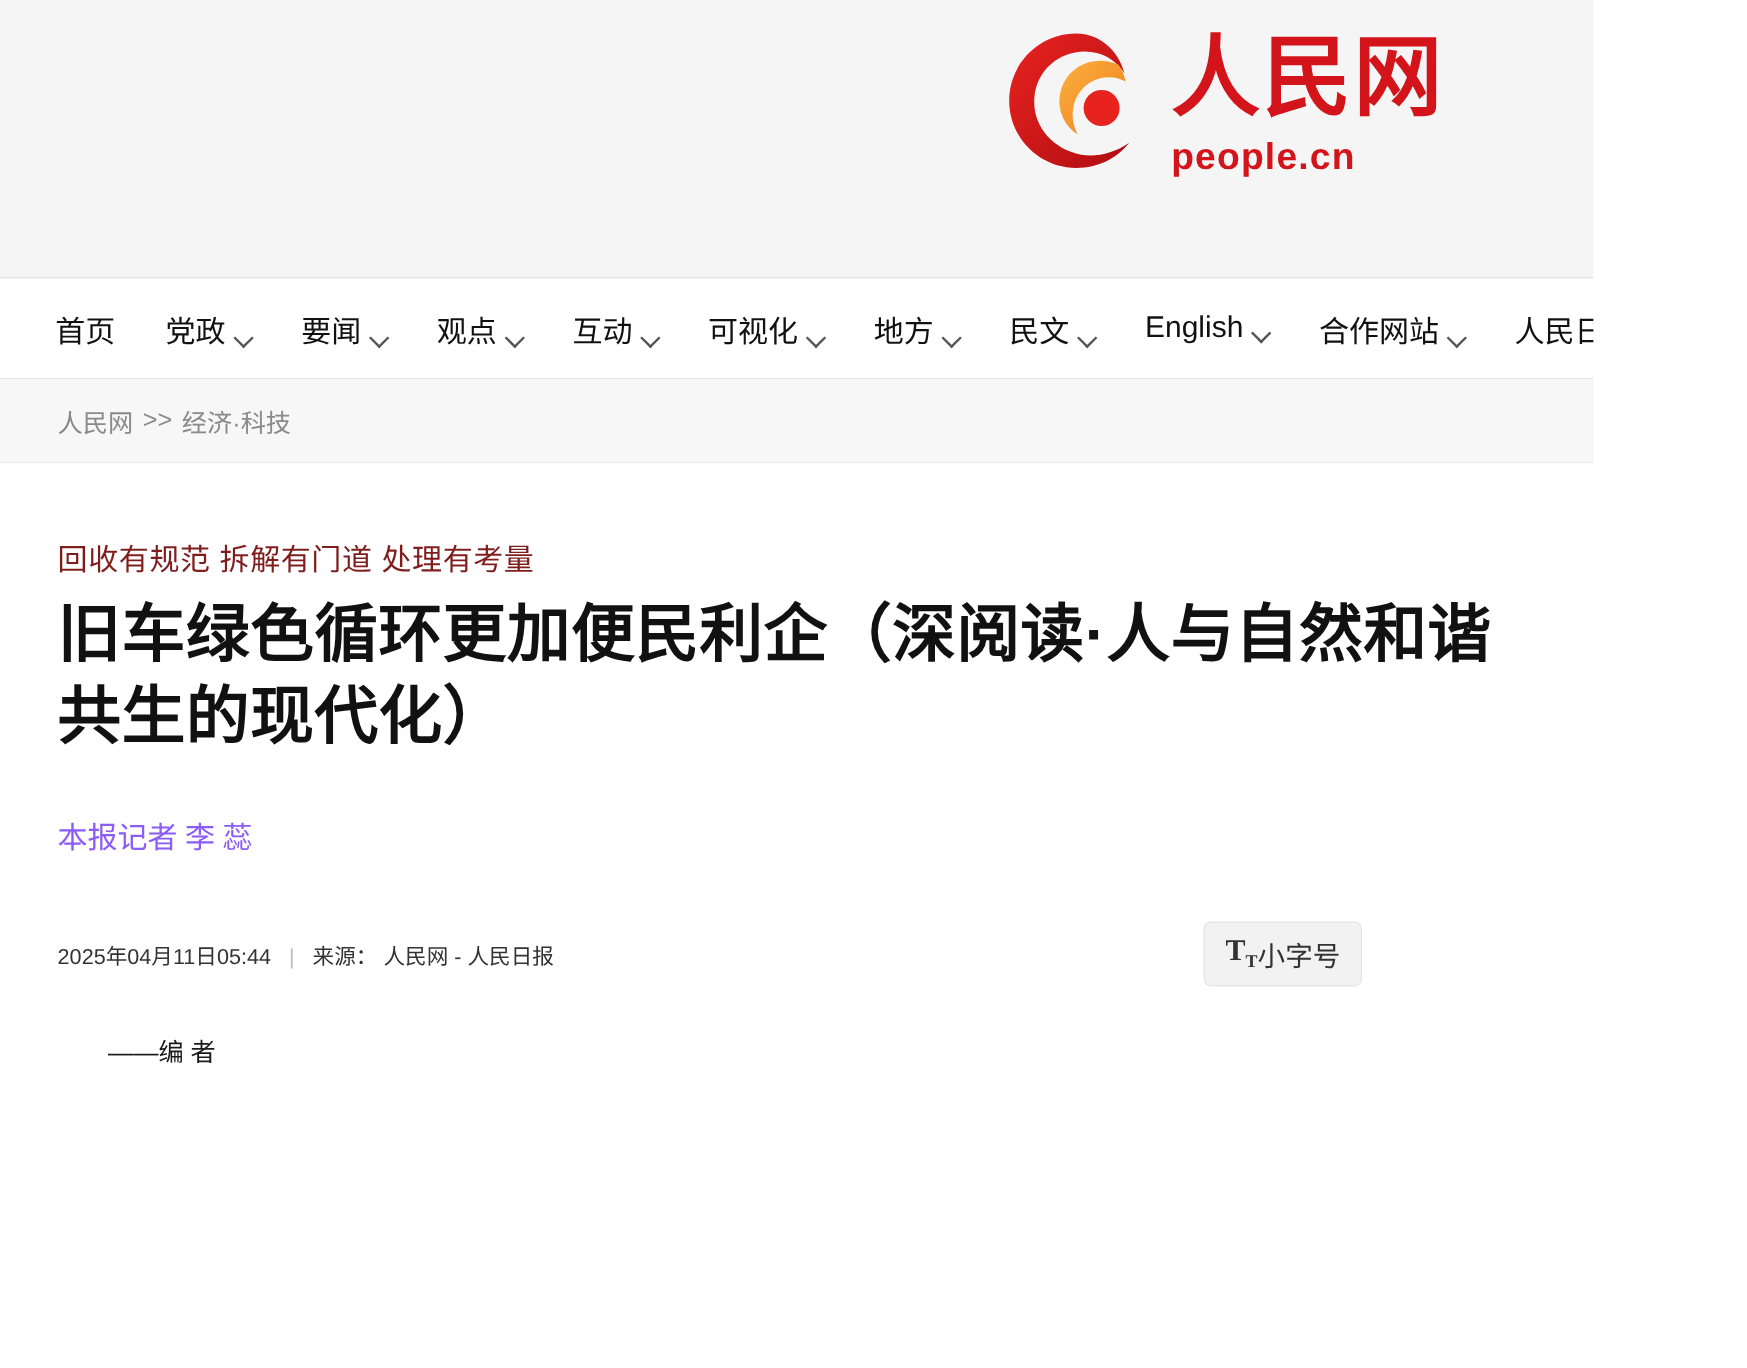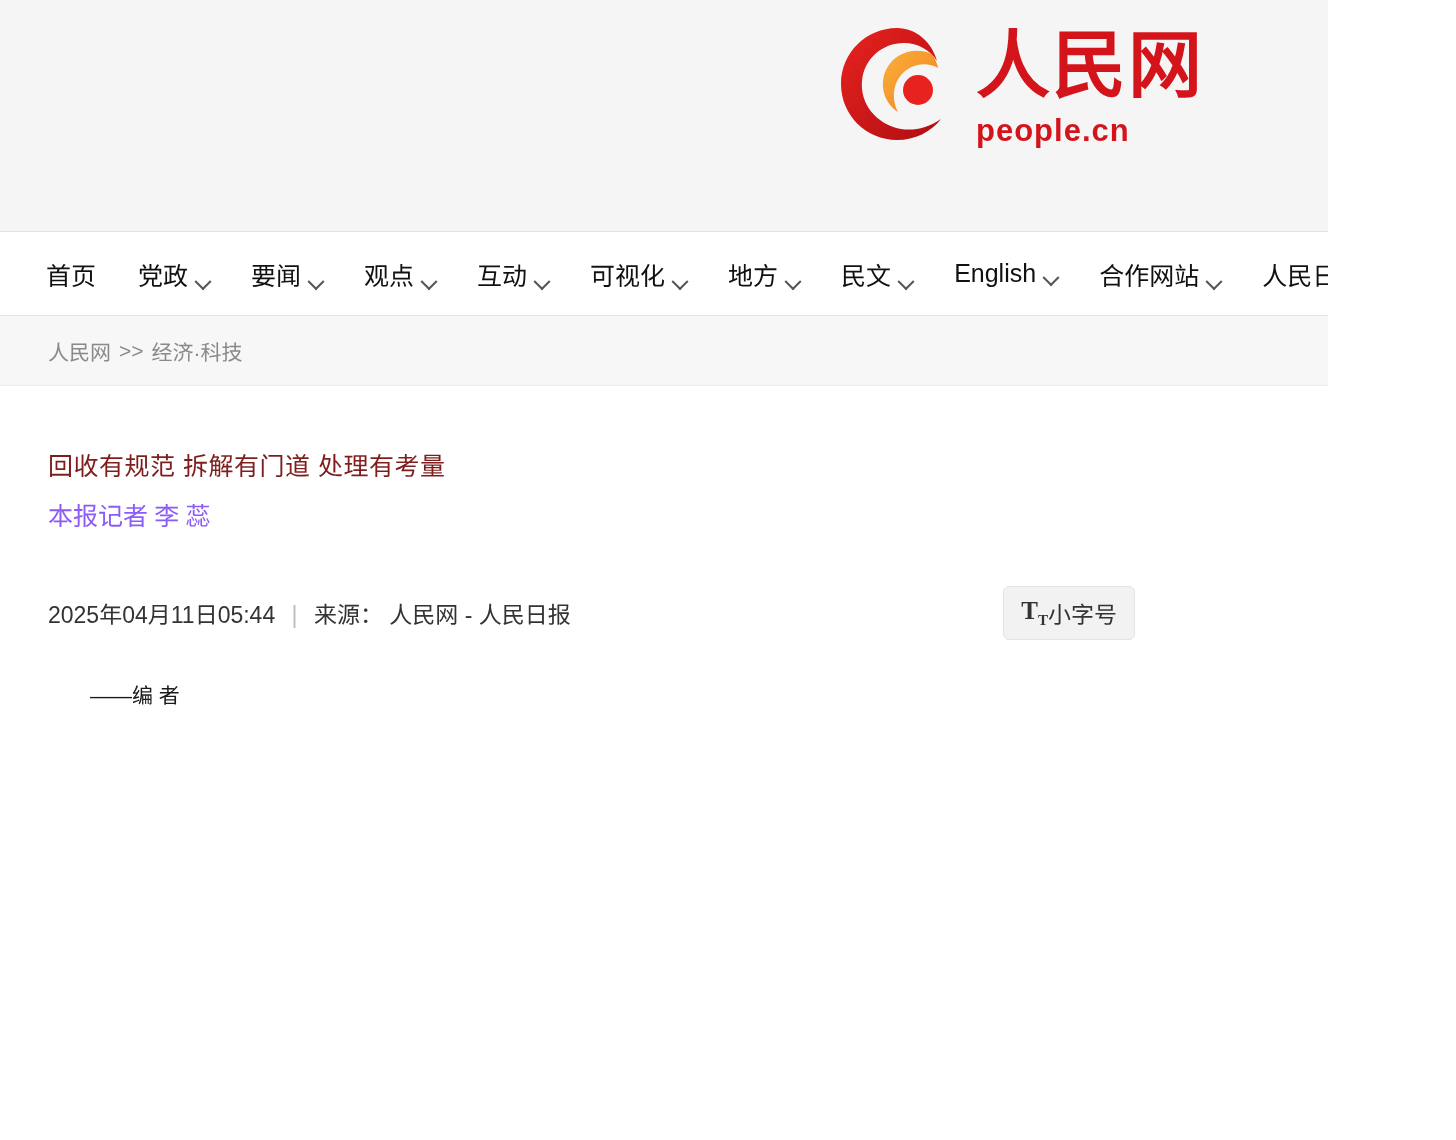--- a/index.html
+++ b/index.html
@@ -134,21 +134,21 @@
     font-family: Liberation Serif, serif;
   }
   .meta-row {
     display: flex;
     align-items: center;
     justify-content: space-between;
     margin-bottom: 36px;
     padding-right: 145px;
   }
   .meta-left {
-    font-size: 23px;
+    font-size: 18px;
     color: #333;
   }
   .meta-left .src-link { color: #333; text-decoration: none; cursor: pointer; }
   .meta-divider { color: #bdbdbd; margin: 0 10px; }
   .fontsize-btn {
     display: inline-flex;
     align-items: center;
     background: #f2f2f2;
     border: 1px solid #e4e4e4;
     border-radius: 6px;
@@ -262,20 +262,21 @@
   </nav>
 
   <div class="crumb-bar">
     <a class="crumb-link">人民网</a>
     <span class="crumb-sep">&gt;&gt;</span>
     <a class="crumb-link">经济·科技</a>
   </div>
 
   <div class="article">
     <p class="kicker">回收有规范 拆解有门道 处理有考量</p>
+    <h1 class="headline">旧车绿色循环更加便民利企（深阅读·人与自然和谐共生的现代化）</h1>
     <p class="byline">本报记者  李  蕊</p>
 
     <div class="meta-row">
       <div class="meta-left">
         <span>2025年04月11日05:44</span>
         <span class="meta-divider">|</span>
         <span>来源：</span>
         <a class="src-link">人民网</a>
         <span>-</span>
         <a class="src-link">人民日报</a>

